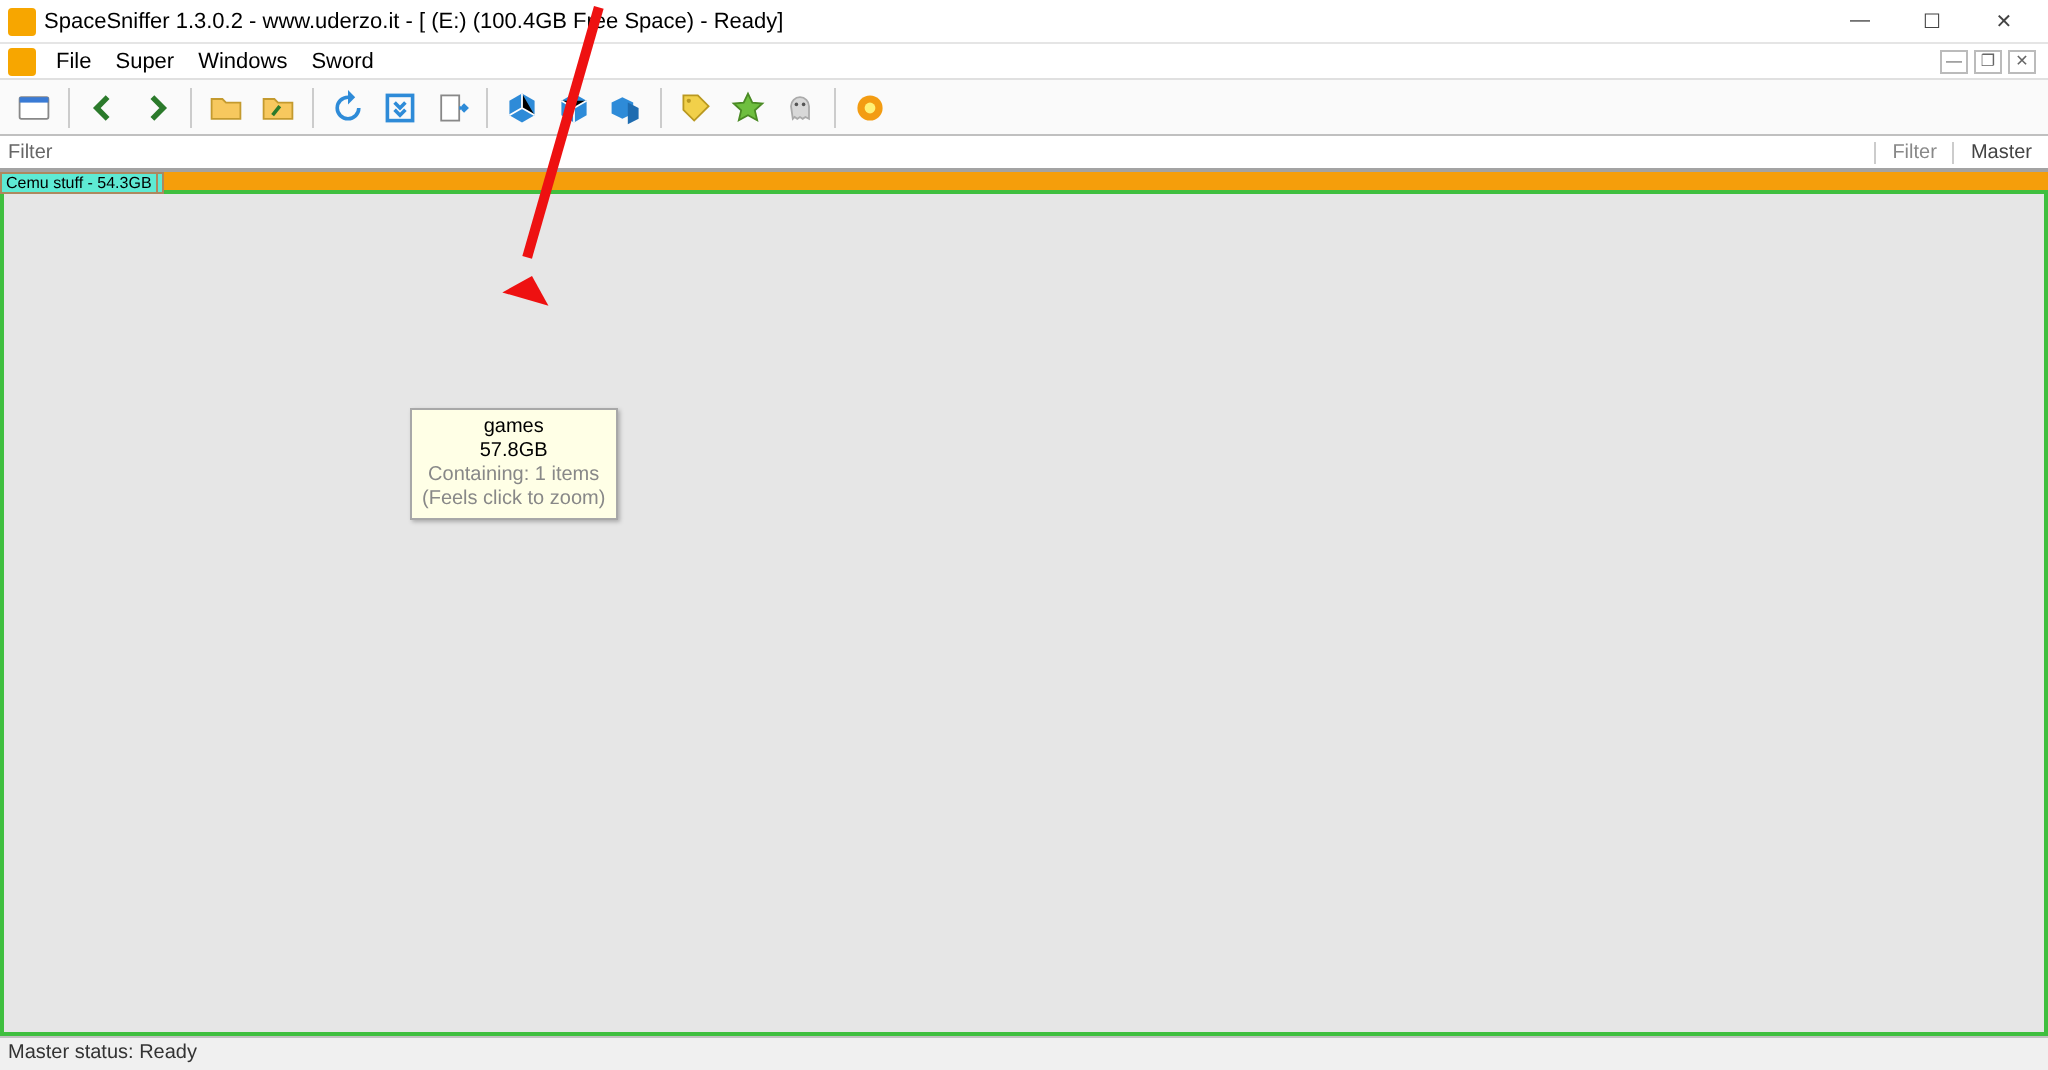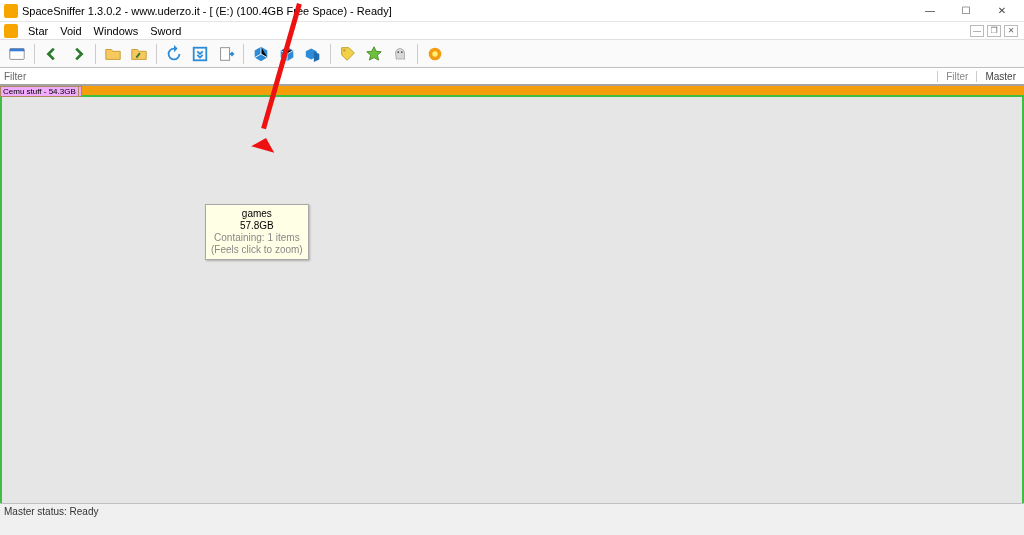--- a/index.html
+++ b/index.html
@@ -22,53 +22,53 @@
   .sep { width: 1px; height: 20px; background: #ccc; margin: 0 2px; }
   
   .filterbar { height: 18px; display:flex; align-items:center; border-bottom:2px solid #a3a3a3; }
   .filterbar .lbl { font-size: 10px; color:#666; padding: 0 4px; }
   .filterbar .field { flex:1; height:14px; background:#fff; }
   .filterbar .fbtn { font-size:10px; color:#888; padding:0 8px; border-left:1px solid #ccc; }
   .filterbar .ready { font-size:10px; color:#444; padding:0 8px; border-left:1px solid #ccc; }
   
   .treemap { position: relative; width: 1024px; height: 432px; background:#e6e6e6; }
   .node { position:absolute; overflow:hidden; font-size:8px; line-height:9px; color:#000; }
-  .hdr { height: 9px; padding: 0 2px; background:#f0abfc; color:#000; font-size:8px; white-space:nowrap; overflow:hidden;}
+  .hdr { height: 9px; padding: 0 2px; background:#5eead4; color:#000; font-size:8px; white-space:nowrap; overflow:hidden;}
   
   .orange-hdr { background:#f59e0b; color:#000; height:9px; padding:0 2px; font-size:8px;}
   .brown { background:#c9a27b; border:1px solid #ad885f; }
   .brown-d { background:#b8916b; border:1px solid #9c7a55; }
   .blue { background:#7fa8d6; border:1px solid #5c86b4; }
   .blue-l { background:#a9c5e6; border:1px solid #7ea4cd; }
   .grey { background:#d8d8d8; border:1px solid #b0b0b0; color:#666;}
   .lbl-c { position:absolute; left:0; right:0; top:40%; text-align:center; font-size:8px; }
   
   .tooltip { position:absolute; background:#ffffe6; border:1px solid #a8a8a8; font-size:10px; line-height:12px; padding:3px 5px; box-shadow:1px 1px 2px rgba(0,0,0,.25); z-index:50; max-width:160px;}
   
   .arrow { position:absolute; z-index:60; }
   .arrow .shaft { position:absolute; width:5px; height:130px; background:#e11; transform-origin:top left; transform:rotate(16deg);}
   .arrow .head { position:absolute; width:0;height:0; border:12px solid transparent; border-top-color:#e11; left:-43px; top:123px; transform:rotate(196deg);}
   
-  .status { position:absolute; left:0; right:0; bottom:0; height:32px; background:#f0f0f0; border-top:1px solid #c0c0c0; font-size:10px; padding:2px 4px; color:#333;}
+  .status { position:absolute; left:0; right:0; bottom:0; height:17px; background:#f0f0f0; border-top:1px solid #c0c0c0; font-size:10px; padding:2px 4px; color:#333;}
 </style>
 </head>
 <body>
 
 <div class="titlebar">
   <div class="app-icon"></div>
   <div class="title">SpaceSniffer 1.3.0.2 - www.uderzo.it - [ (E:) (100.4GB Free Space) - Ready]</div>
   <div class="win-btn">—</div>
   <div class="win-btn">☐</div>
   <div class="win-btn">✕</div>
 </div>
 
 <div class="menubar">
   <div class="mini-icon"></div>
-  <div class="menu-item">Star</div>
-  <div class="menu-item">Void</div>
+  <div class="menu-item">File</div>
+  <div class="menu-item">Super</div>
   <div class="menu-item">Windows</div>
   <div class="menu-item">Sword</div>
   <div class="right">
     <div class="mini-btn">—</div>
     <div class="mini-btn">❐</div>
     <div class="mini-btn">✕</div>
   </div>
 </div>
 
 <div class="toolbar">

